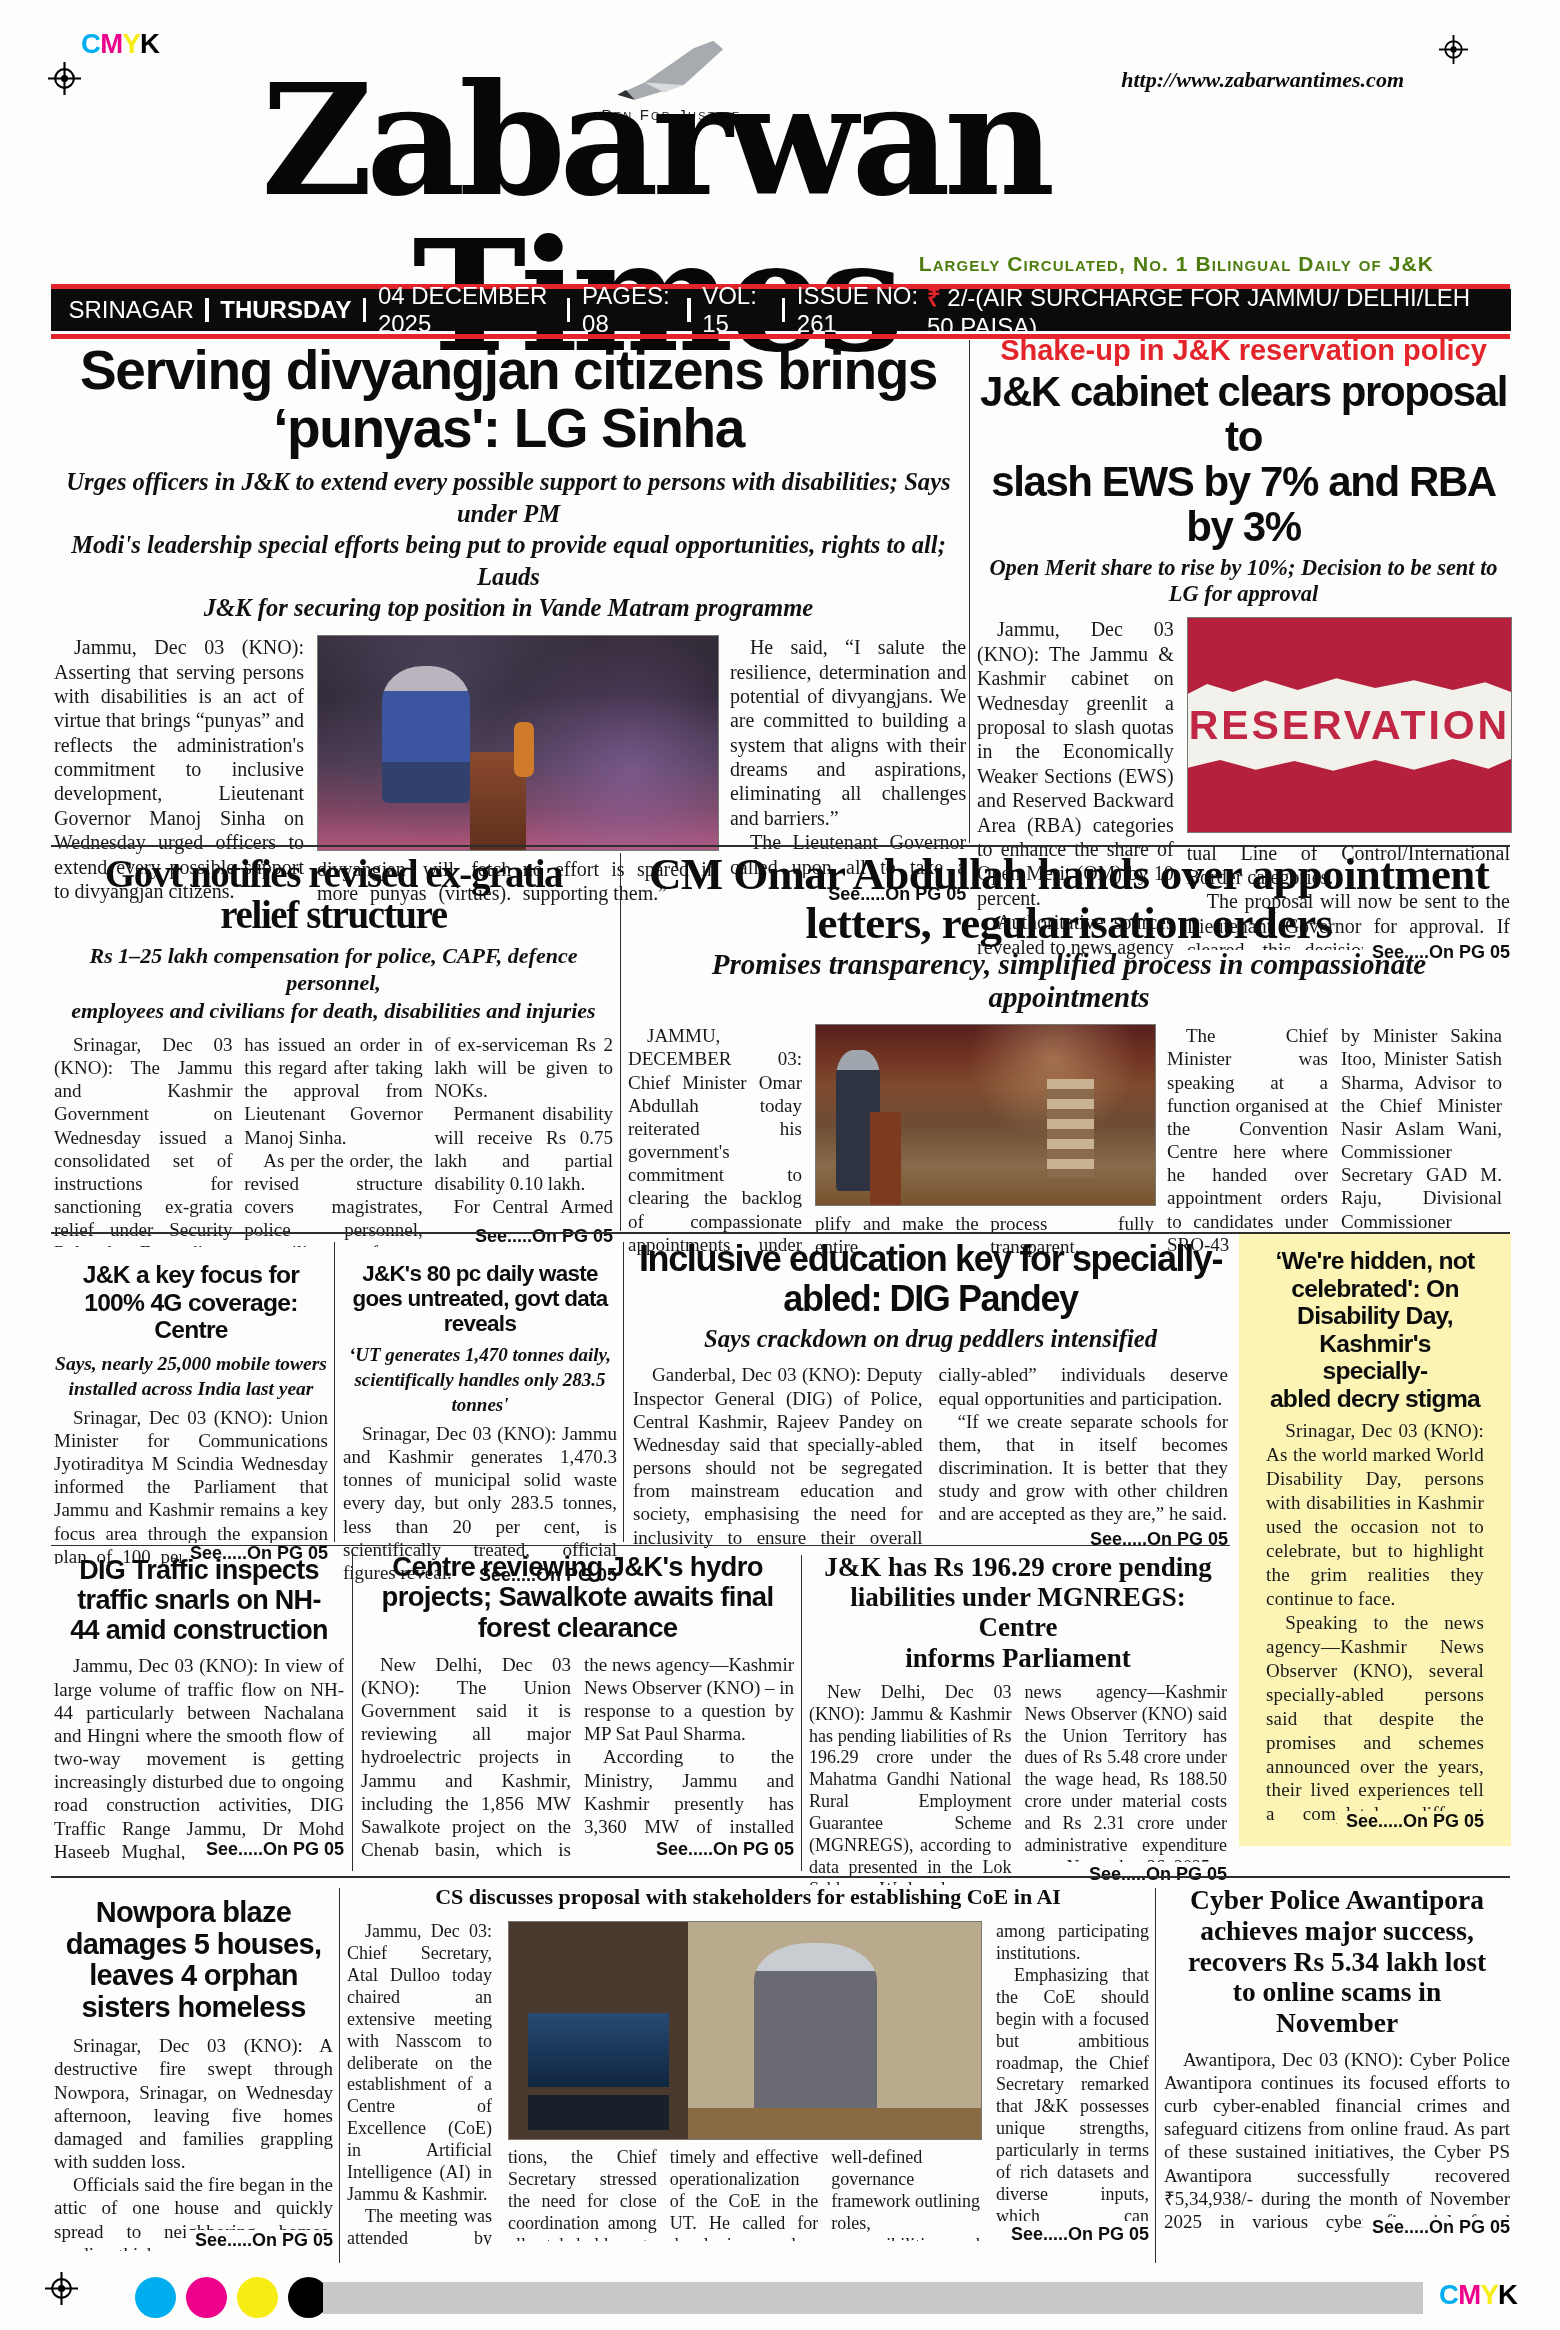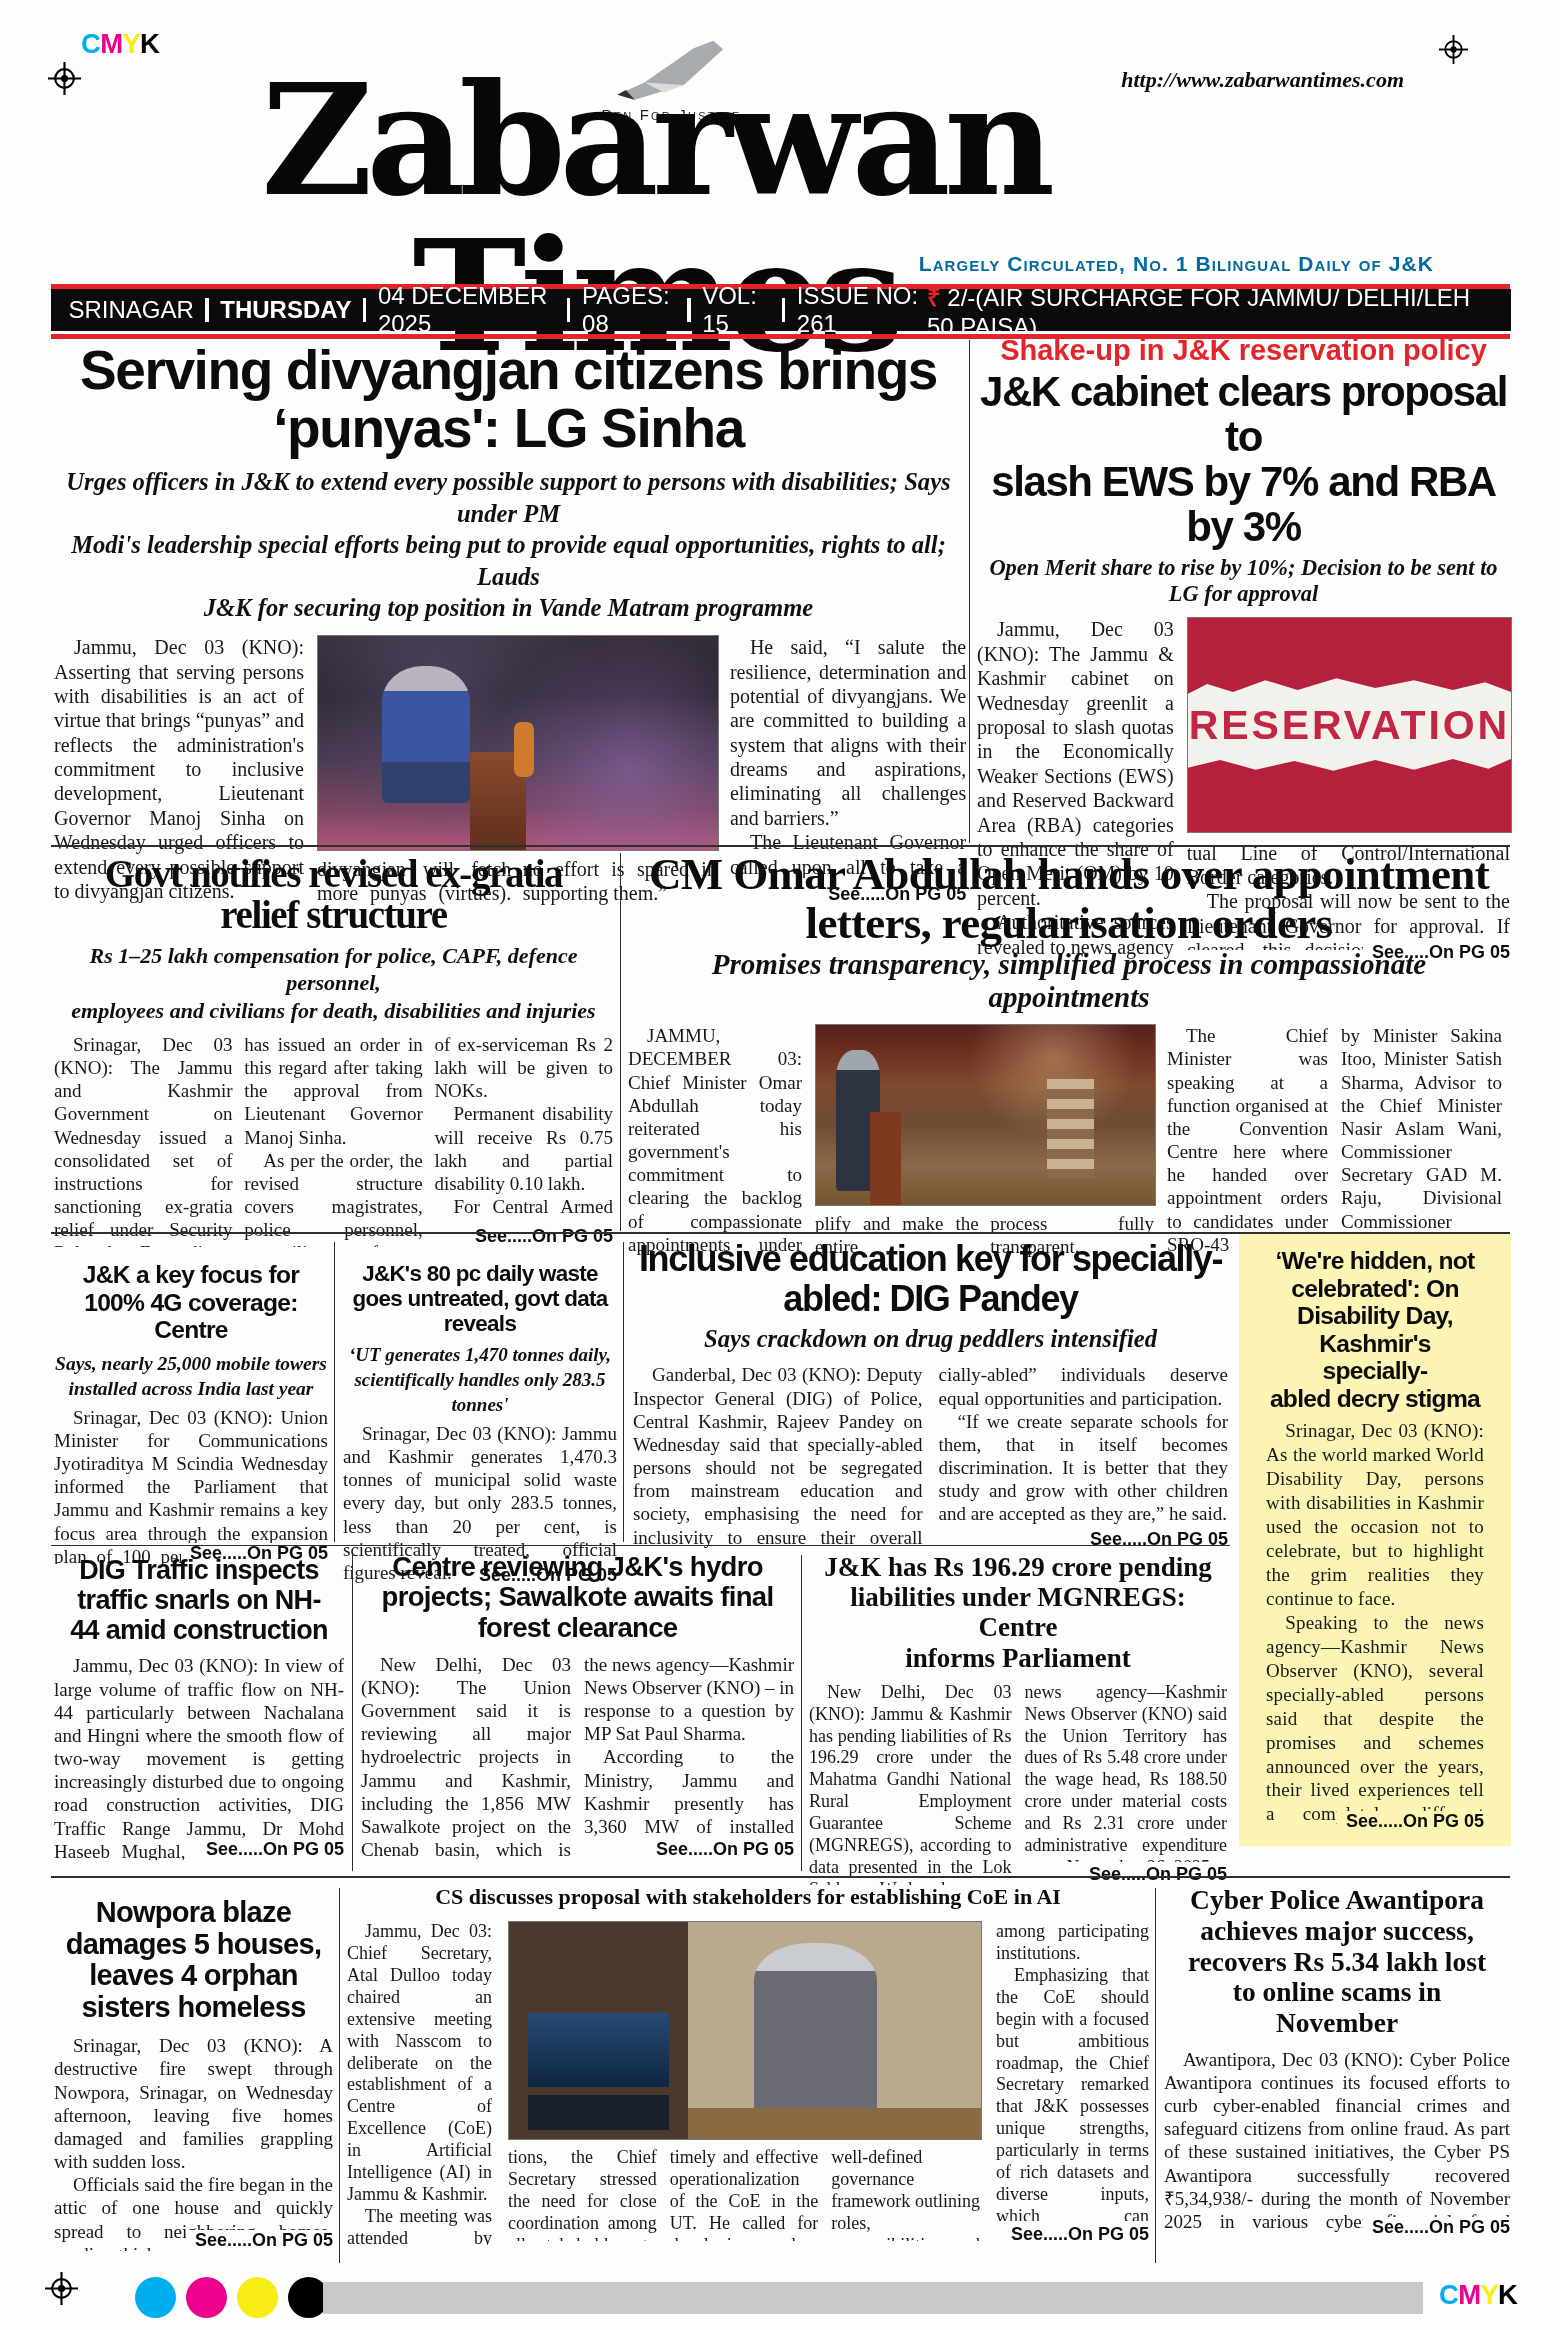--- a/index.html
+++ b/index.html
@@ -11,21 +11,21 @@
   .kick{font-family:"Liberation Sans",sans-serif;font-weight:bold;text-align:center;color:#e4242b;}
   .bt{font-family:"Liberation Serif",serif;text-align:justify;white-space:pre-line;color:#181818;overflow:hidden;line-height:1.22;}
   .cell{position:relative;}
   .jump{font-family:"Liberation Sans",sans-serif;font-weight:bold;font-size:18px;color:#0c0c0c;position:absolute;right:0;bottom:0;background:#fdfdfb;padding-left:8.7px;}
   .vr{position:absolute;width:1.4px;background:#2e2e2e;}
   .hr{position:absolute;height:2.2px;background:#2e2e2e;}
   .g{display:grid;}
   
   .mast-title{font-family:"DejaVu Serif",serif;font-weight:bold;font-size:153px;line-height:1.02;letter-spacing:-6.5px;text-align:center;color:#070707;}
   .mast-url{font-family:"Liberation Serif",serif;font-weight:bold;font-style:italic;font-size:22px;text-align:right;color:#0a0a0a;}
-  .mast-tagline{font-family:"Liberation Sans",sans-serif;font-weight:bold;font-variant:small-caps;font-size:21px;letter-spacing:1.1px;text-align:right;color:#0369a1;}
+  .mast-tagline{font-family:"Liberation Sans",sans-serif;font-weight:bold;font-variant:small-caps;font-size:21px;letter-spacing:1.1px;text-align:right;color:#4d7c0f;}
   .pen-tag{font-family:"Liberation Sans",sans-serif;font-variant:small-caps;font-size:15px;letter-spacing:2.2px;text-align:center;color:#222;}
   .infobar{background:#0b0b0b;color:#fff;font-family:"Liberation Sans",sans-serif;font-size:24px;display:flex;align-items:center;justify-content:space-between;padding:0 17.4px;}
   .infobar .sep{display:inline-block;width:4.3px;height:24.6px;background:#fff;margin:0 11.6px;vertical-align:-4.3px;}
   .redline{background:#e4242b;}
   .rupee{color:#e4242b;font-weight:bold;}
   
   .photo{position:relative;overflow:hidden;border:0.7px solid #777;}
   .ph-lead{background:
     radial-gradient(circle at 78% 62%, rgba(150,110,180,.55), transparent 42%),
     radial-gradient(circle at 30% 20%, rgba(90,80,110,.6), transparent 50%),

